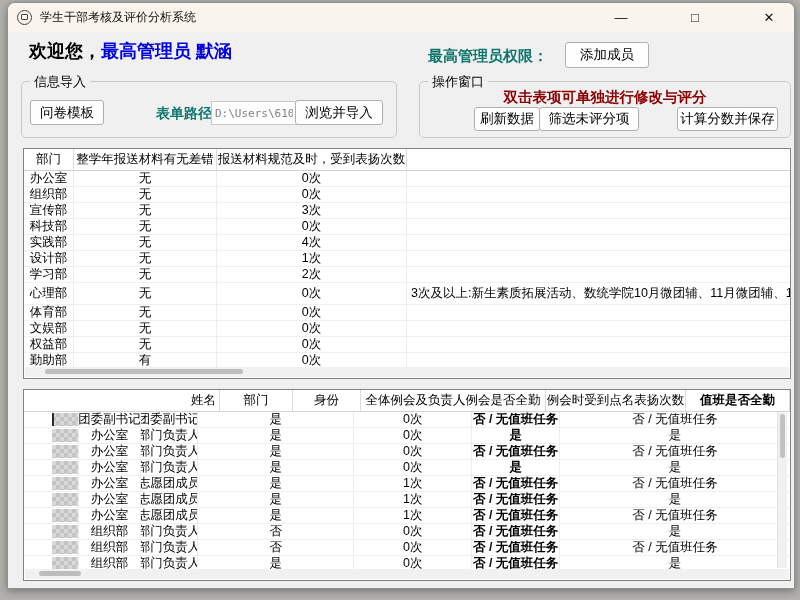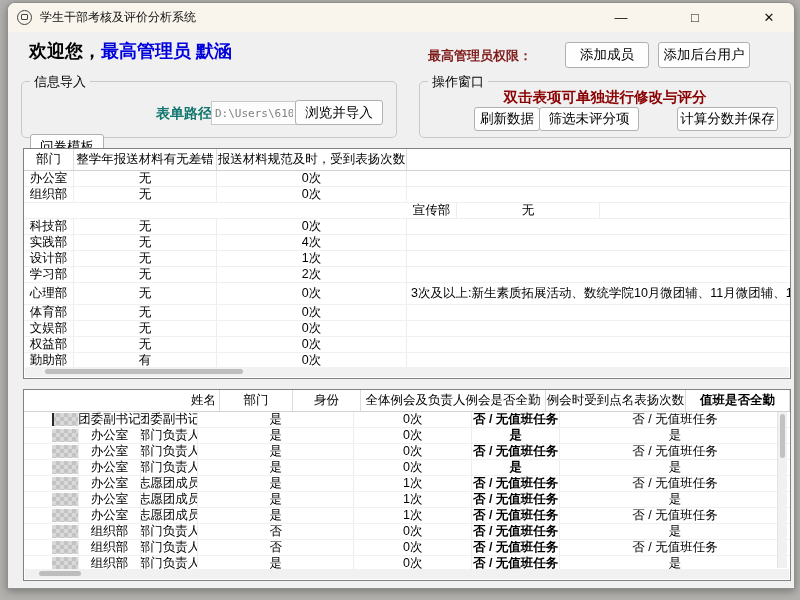--- a/index.html
+++ b/index.html
@@ -10,31 +10,31 @@
   
   .titlebar{position:absolute;left:0;top:0;right:0;height:29px;background:#f9f5ec;display:flex;align-items:center;}
   .appicon{width:15px;height:15px;margin-left:9px;border:1.5px solid #444;border-radius:50%;box-sizing:border-box;position:relative;}
   .appicon::after{content:"";position:absolute;left:3px;top:3px;width:5px;height:4px;border:1px solid #444;border-radius:1px;}
   .wtitle{margin-left:8px;font-size:12px;color:#111;}
   .wincontrols{position:absolute;right:10px;top:0;height:29px;display:flex;align-items:center;gap:44px;}
   .winbtn{width:30px;text-align:center;font-size:13px;color:#111;cursor:default;line-height:29px;}
   
   .welcome{position:absolute;left:21px;top:36px;font-size:18px;font-weight:bold;color:#000;white-space:nowrap;}
   .welcome .user{color:var(--user-color,#0000dd);}
-  .admin-label{position:absolute;left:420px;top:44px;font-size:13px;font-weight:bold;color:#7f1d1d;}
+  .admin-label{position:absolute;left:420px;top:44px;font-size:15px;font-weight:bold;color:#0f766e;}
   .btn{position:absolute;background:#fefefe;border:1px solid #b0b0b0;border-radius:3px;font-size:13.5px;
        font-family:inherit;color:#000;display:flex;align-items:center;justify-content:center;box-sizing:border-box;padding:0;}
   .btn-add-member{left:557px;top:39px;width:84px;height:26px;}
   .btn-add-backend{left:650px;top:39px;width:92px;height:26px;}
   
   .groupbox{position:absolute;border:1px solid #c9c9c9;border-radius:5px;box-sizing:border-box;}
   .gb-title{position:absolute;top:-9px;left:8px;background:#f0f0f0;padding:0 4px;font-size:13px;color:#000;}
   .group-import{left:13px;top:78px;width:376px;height:57px;}
   .group-op{left:411px;top:78px;width:372px;height:57px;}
-  .btn-template{left:8px;top:18px;width:74px;height:25px;margin-top:34px;}
+  .btn-template{left:8px;top:18px;width:74px;height:25px;}
   .path-label{position:absolute;left:92px;top:23px;font-size:14px;font-weight:bold;color:#0f766e;margin-left:42px;}
   .path-input{position:absolute;left:189px;top:19px;width:78px;height:20px;border:1px solid #c9c9c9;background:#fdfdfd;
               font-family:"DejaVu Sans Mono",monospace;font-size:11px;color:#808080;padding:1px 3px;box-sizing:content-box;overflow:hidden;}
   .btn-browse{left:273px;top:18px;width:88px;height:25px;}
   .op-hint{position:absolute;left:0;right:0;top:6px;text-align:center;font-size:14.5px;font-weight:bold;color:var(--hint-color,#8b0000);}
   .btn-refresh{left:22px;top:25px;width:66px;height:24px;margin-left:32px;}
   .btn-filter{left:119px;top:25px;width:100px;height:24px;}
   .btn-calc{left:257px;top:25px;width:101px;height:24px;}
   
   .datatable{position:absolute;background:#ffffff;border:1px solid #828282;box-sizing:border-box;overflow:hidden;}
@@ -88,21 +88,20 @@
         <span class="winbtn">—</span>
         <span class="winbtn">□</span>
         <span class="winbtn">✕</span>
       </div>
     </div>
 
     <div class="welcome"><span>欢迎您，</span><span class="user">最高管理员 默涵</span></div>
 
     <div class="admin-label">最高管理员权限：</div>
     <button class="btn btn-add-member">添加成员</button>
-    <button class="btn btn-add-backend">添加后台用户</button>
 
     <div class="groupbox group-import">
       <span class="gb-title">信息导入</span>
       <button class="btn btn-template">问卷模板</button>
       <span class="path-label">表单路径：</span>
       <input class="path-input" type="text" value="D:\Users\61001\" style="">
       <button class="btn btn-browse">浏览并导入</button>
     </div>
 
     <div class="groupbox group-op">
@@ -129,20 +128,21 @@
           </div>
           <div class="trow drow dept-cols">
             <div class="cell">组织部</div>
             <div class="cell">无</div>
             <div class="cell">0次</div>
             <div class="cell"></div>
           </div>
           <div class="trow drow dept-cols">
             <div class="cell">宣传部</div>
             <div class="cell">无</div>
+            <div class="cell">3次</div>
             <div class="cell"></div>
           </div>
           <div class="trow drow dept-cols">
             <div class="cell">科技部</div>
             <div class="cell">无</div>
             <div class="cell">0次</div>
             <div class="cell"></div>
           </div>
           <div class="trow drow dept-cols">
             <div class="cell">实践部</div>

